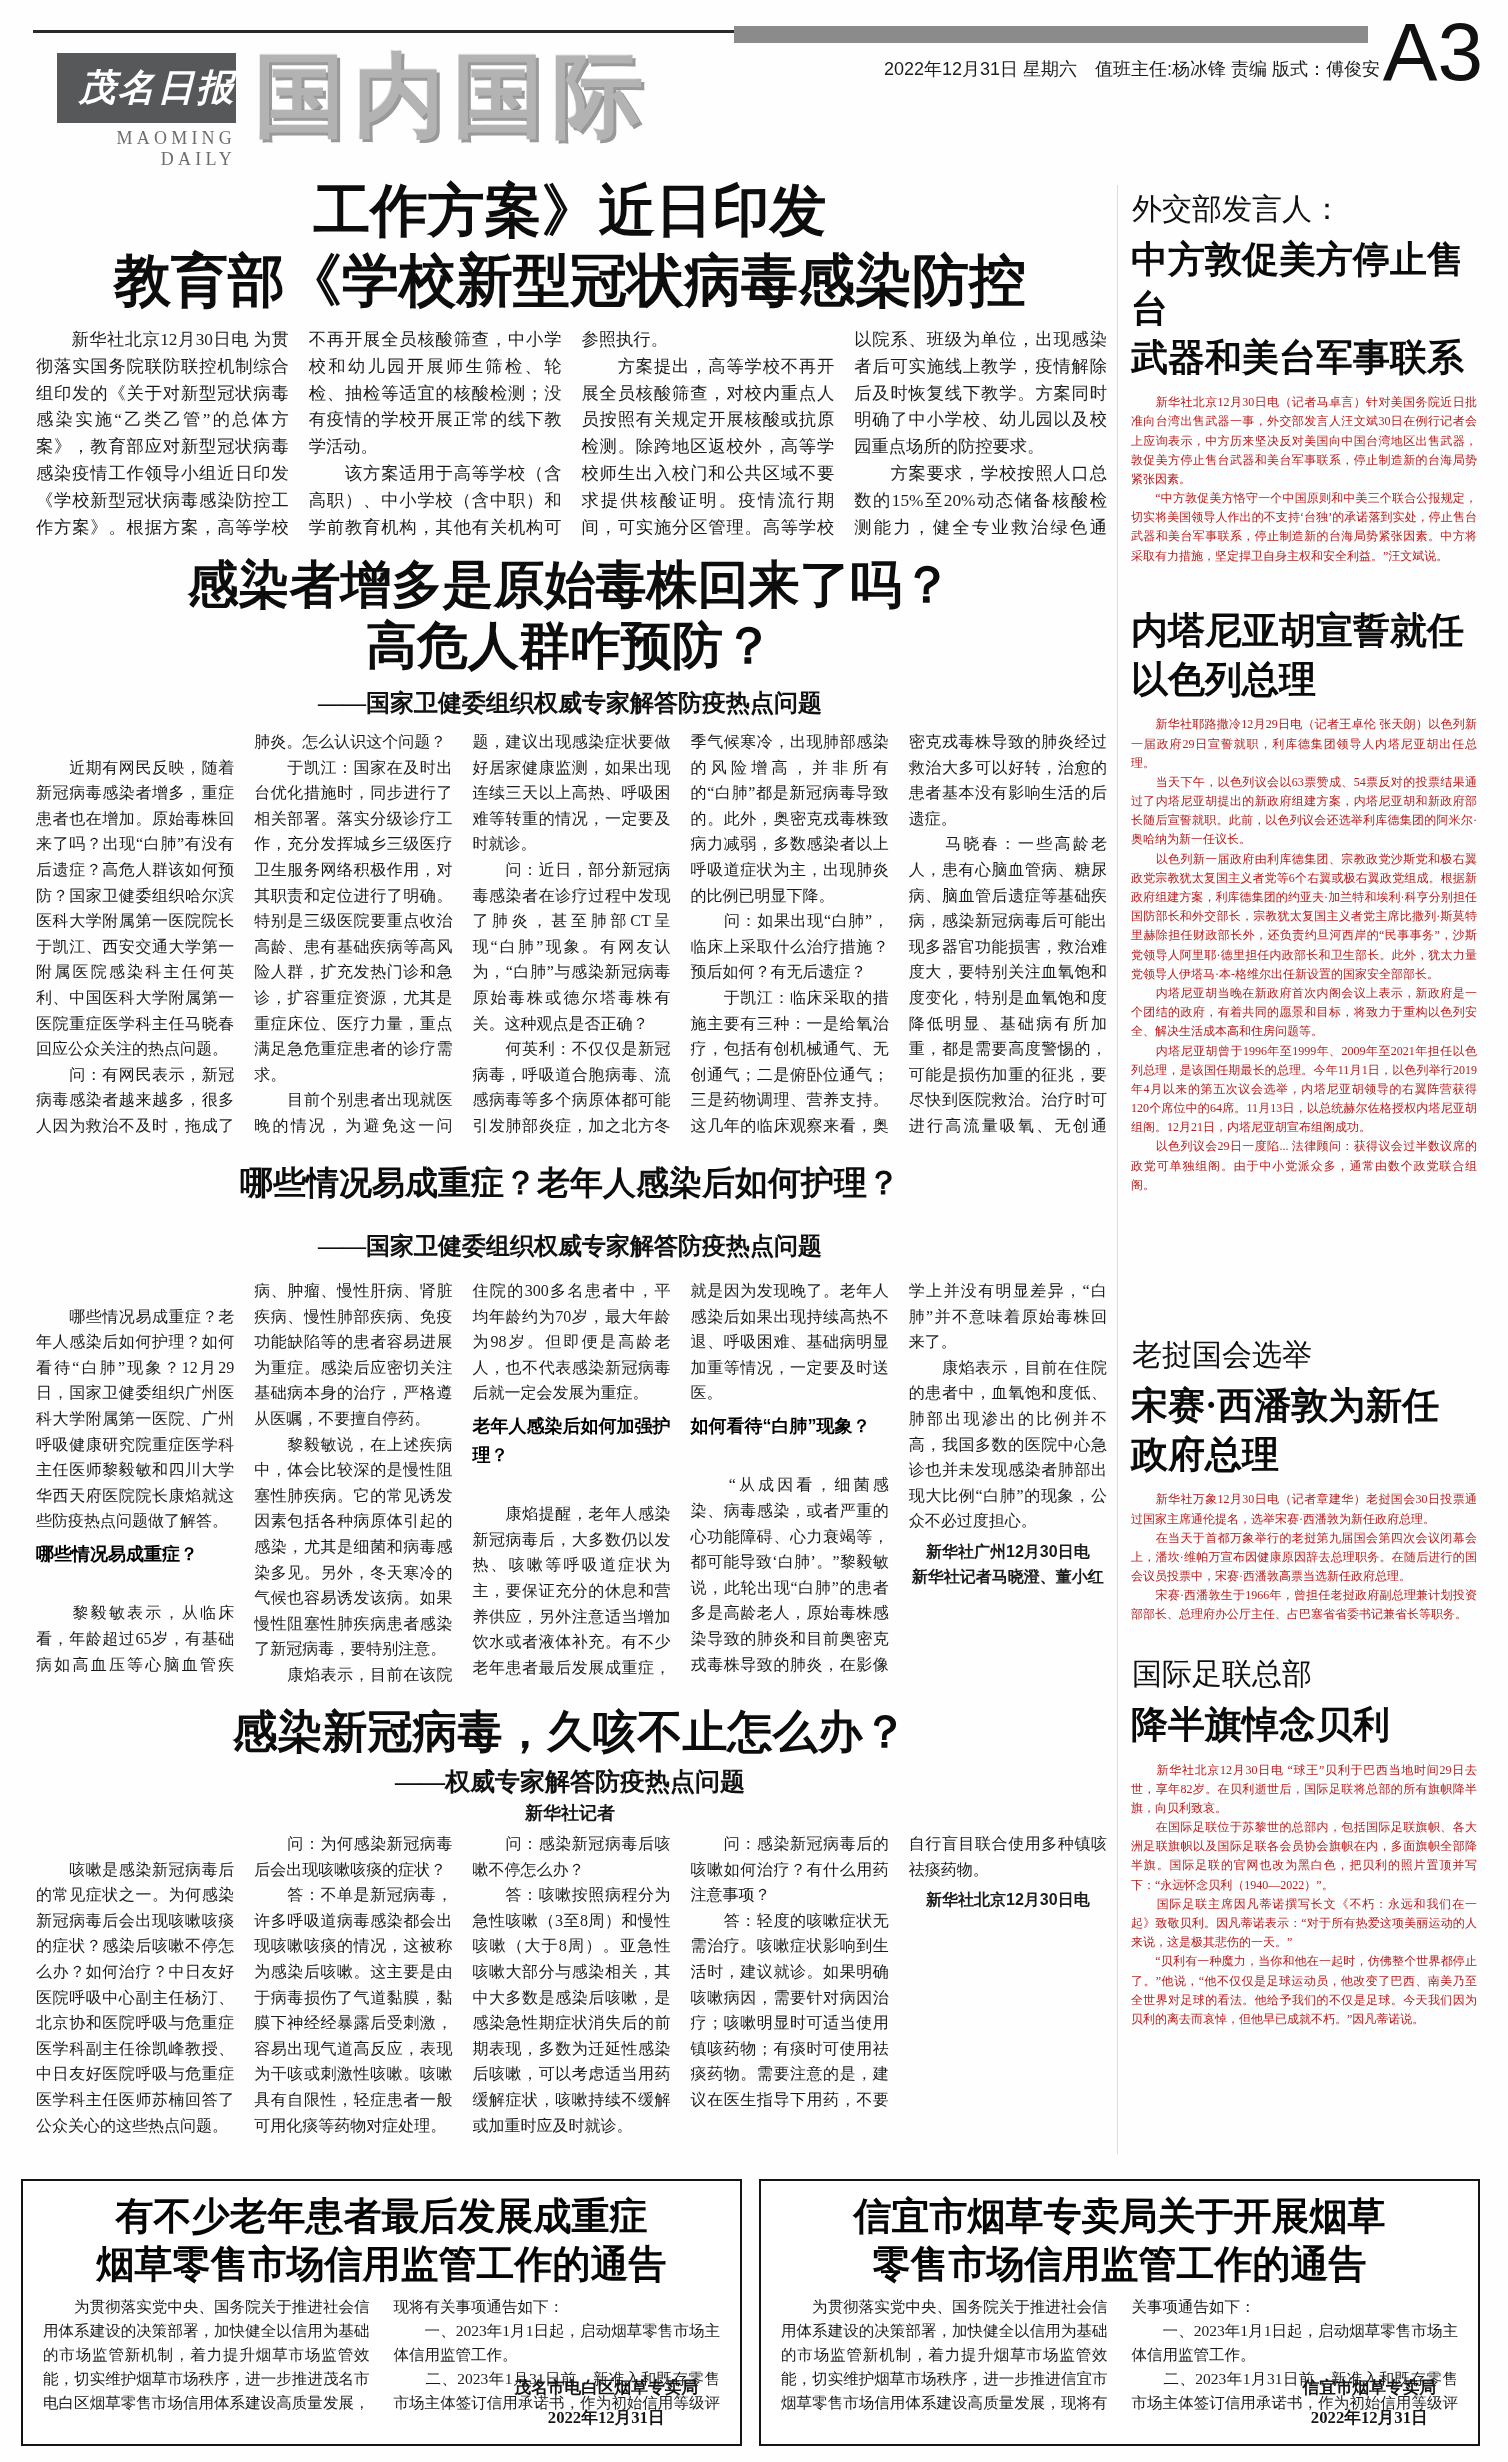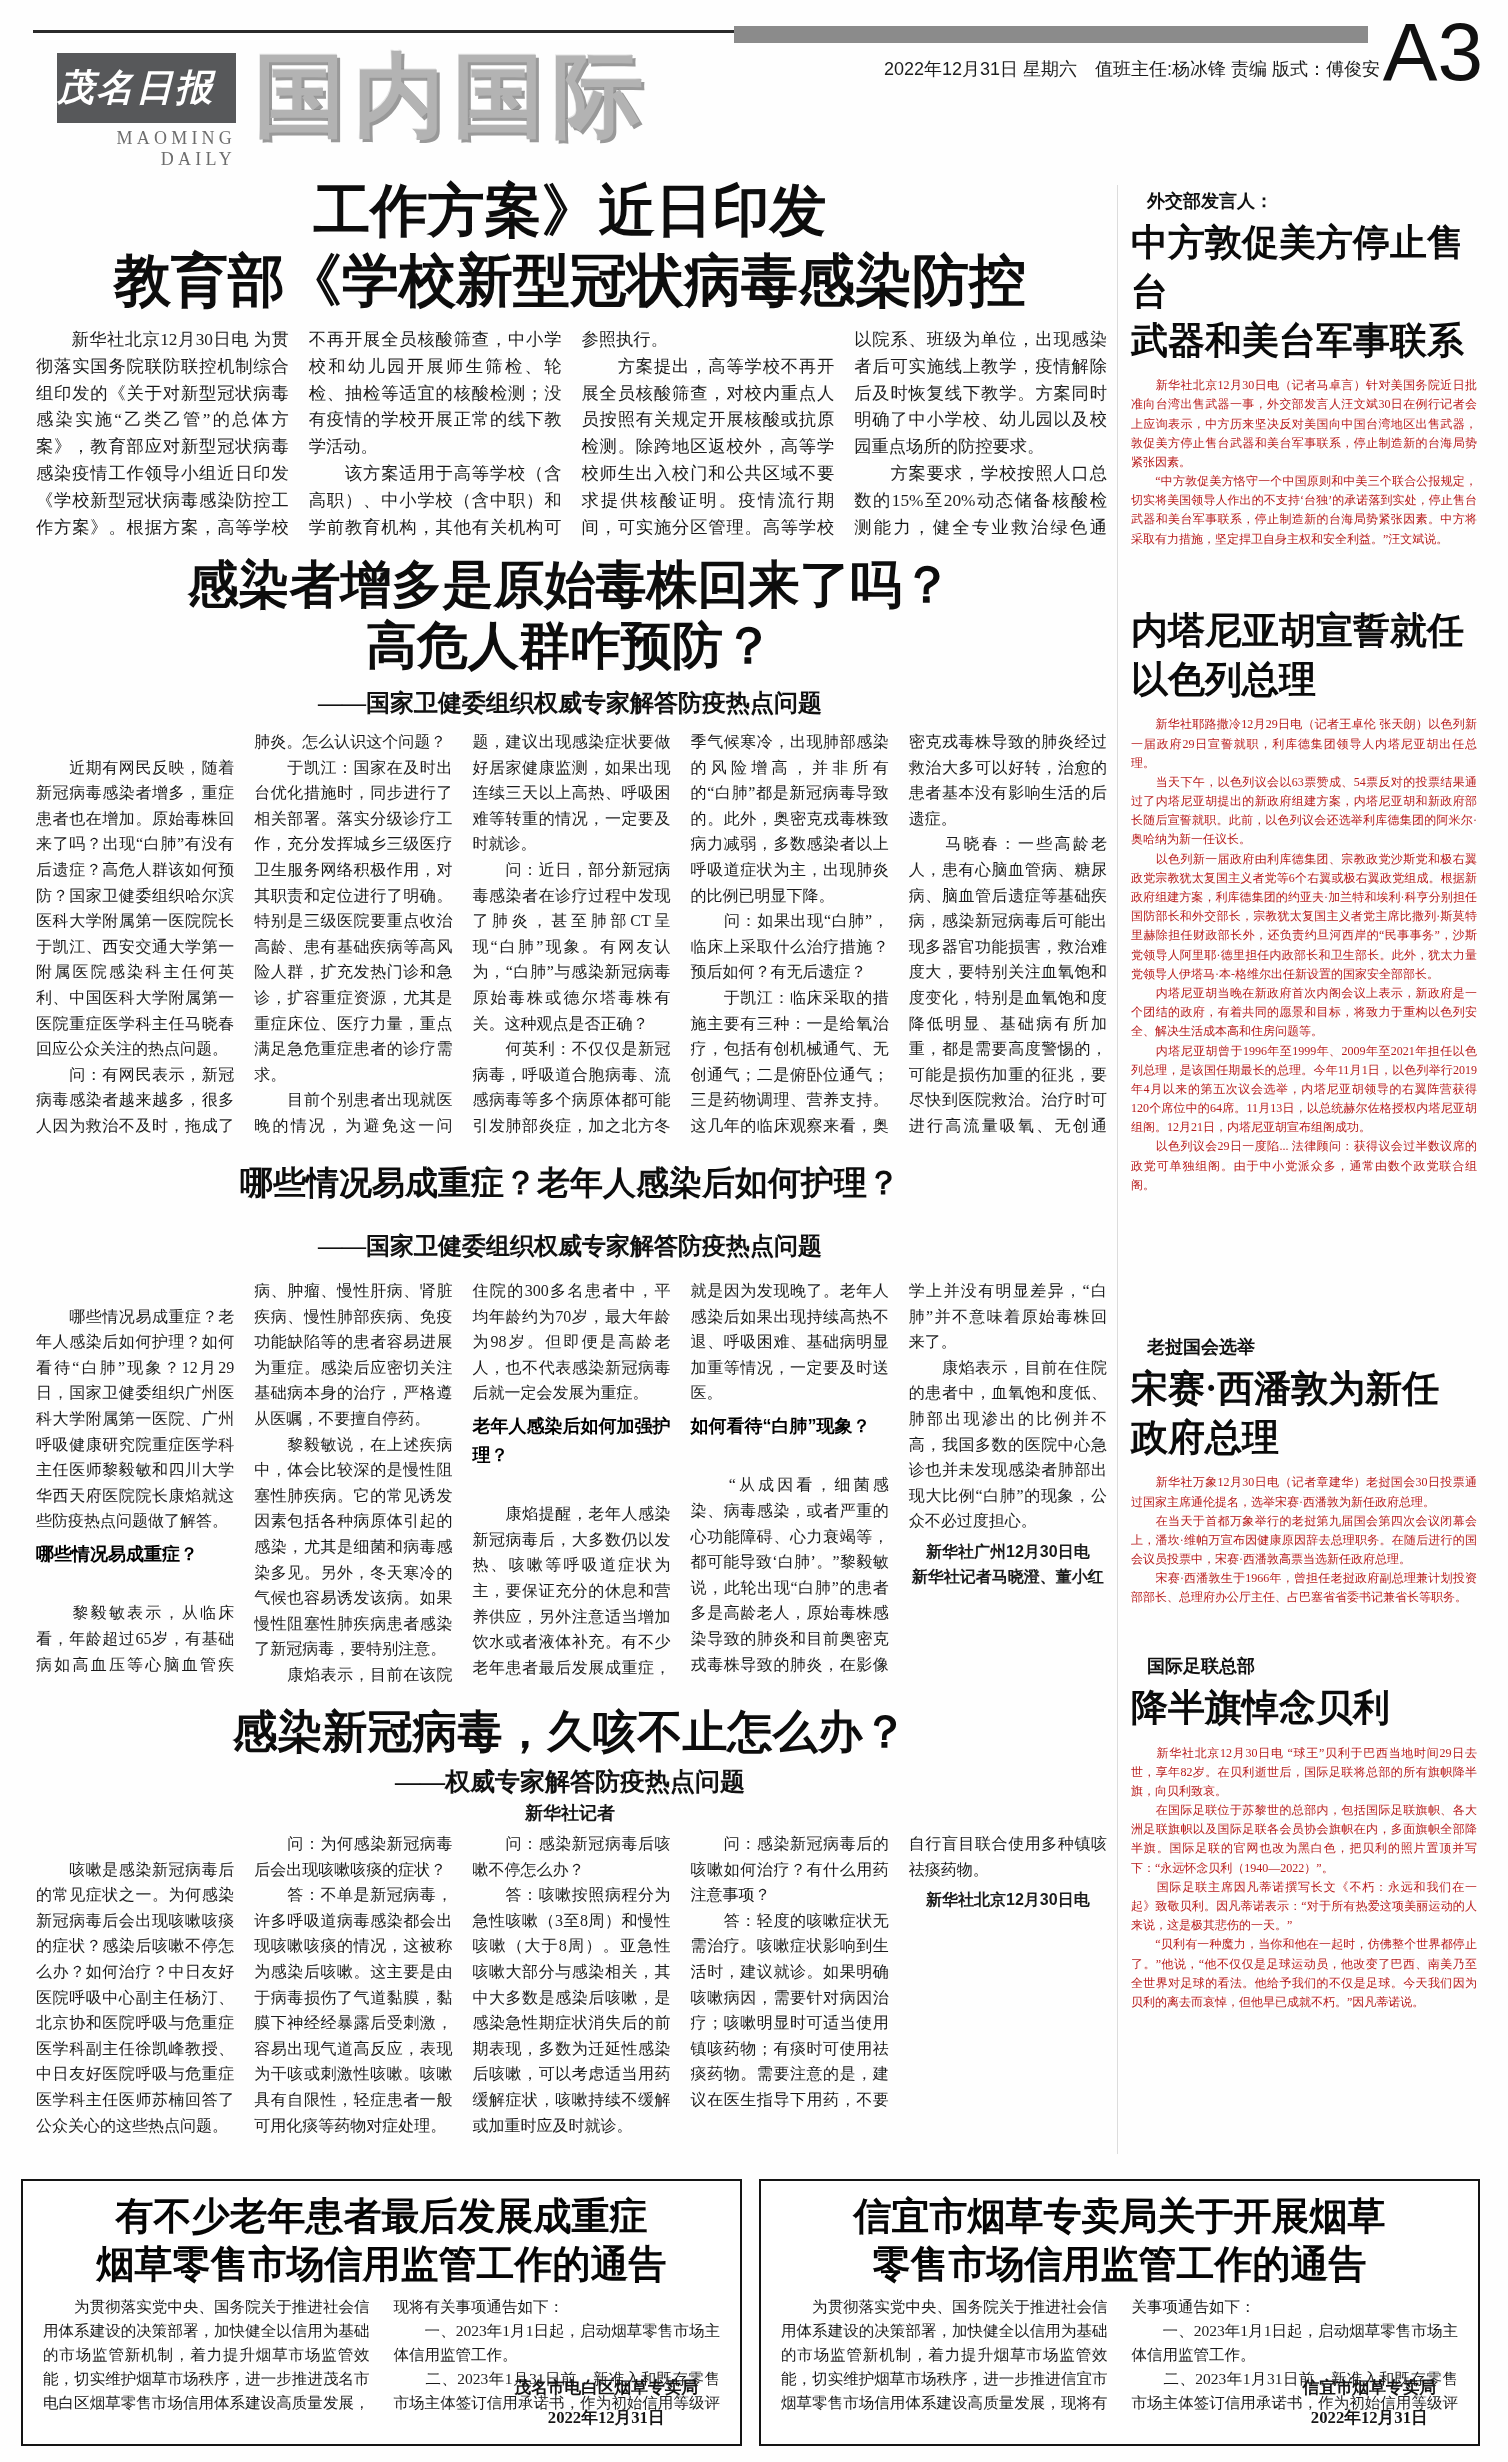--- a/index.html
+++ b/index.html
@@ -4,21 +4,21 @@
 <style>
   html,body{margin:0;padding:0;background:#e8e8e6;}
   .page{position:relative;width:1508px;height:2462px;background:#fefefe;margin:0 auto;
         font-family:"Liberation Serif","DejaVu Serif",serif;color:#151515;overflow:hidden;}
   
   .top-rule{position:absolute;left:33px;top:30px;width:701px;height:3px;background:#2a2a2a;}
   .top-bar{position:absolute;left:734px;top:26px;width:634px;height:16.7px;background:#8b8b8b;}
   .pageno{position:absolute;right:25px;top:10.7px;font-family:"Liberation Sans","DejaVu Sans",sans-serif;
           font-size:82px;font-weight:500;color:#111;line-height:1;}
   .logo-box{position:absolute;left:57px;top:53px;width:179px;height:70px;background:#57585a;
-            display:flex;align-items:center;justify-content:flex-start;}
+            display:flex;align-items:center;justify-content:flex-end;}
   .logo-cn{color:#fff;font-size:37px;font-weight:bold;font-style:italic;letter-spacing:2.4px;white-space:nowrap;}
   .logo-en{position:absolute;left:57px;top:128px;width:179px;text-align:right;color:#6d6d6d;
            font-size:18px;letter-spacing:4.2px;font-family:"Liberation Serif",serif;}
   .section-title{position:absolute;left:254px;top:35px;font-size:91px;font-weight:bold;
                  letter-spacing:8.4px;color:#b3b3b3;white-space:nowrap;
                  text-shadow:3px 3px 0 rgba(70,70,70,.55), -0.6px -0.6px 0 #e4e4e4;}
   .dateline{position:absolute;right:128px;top:57px;font-family:"Liberation Sans","DejaVu Sans",sans-serif;
             font-size:18px;color:#1c1c1c;white-space:nowrap;}
   
   .hl{position:absolute;text-align:center;font-weight:bold;color:#0d0d0d;}
@@ -45,21 +45,21 @@
   .a3-sub{left:33px;top:1230px;width:1074px;}
   .a3-body{left:36px;top:1278px;width:1071px;height:412px;column-count:5;}
   
   .a4-hl{left:78px;top:1708px;width:984px;font-size:45px;line-height:1.1;}
   .a4-sub{left:78px;top:1765px;width:984px;font-size:25px;}
   .a4-byline{left:78px;top:1801px;width:984px;}
   .a4-body{left:36px;top:1831px;width:1071px;height:327px;column-count:5;}
   
   .side-sep{position:absolute;left:1117px;top:185px;width:0.6px;height:1969px;background:#dcdcdc;}
   .side{position:absolute;left:1131px;width:346px;}
-  .side .kicker{font-size:18px;font-weight:bold;color:#101010;margin:0 0 6px 16px;}
+  .side .kicker{font-size:30px;font-weight:normal;color:#101010;margin:0 0 6px 1px;}
   .side .shl{font-size:37px;font-weight:bold;line-height:1.32;color:#0b0b0b;margin:0 0 10.7px 0;}
   .side .sbody{text-align:justify;white-space:pre-line;font-size:12px;line-height:1.6;color:#b91c1c;overflow:hidden;}
   .s-mofa{top:189px;}   .s-mofa .sbody{height:257px;}
   .s-israel{top:607px;}.s-israel .sbody{height:537px;}
   .s-laos{top:1335px;}  .s-laos .sbody{height:197px;}
   .s-pele{top:1654px;}  .s-pele .sbody{height:382px;}
   
   .notice{position:absolute;top:2179px;height:267px;border:2.4px solid #141414;background:#fff;box-sizing:border-box;}
   .n-left{left:21px;width:721px;}
   .n-right{left:759px;width:721px;}

